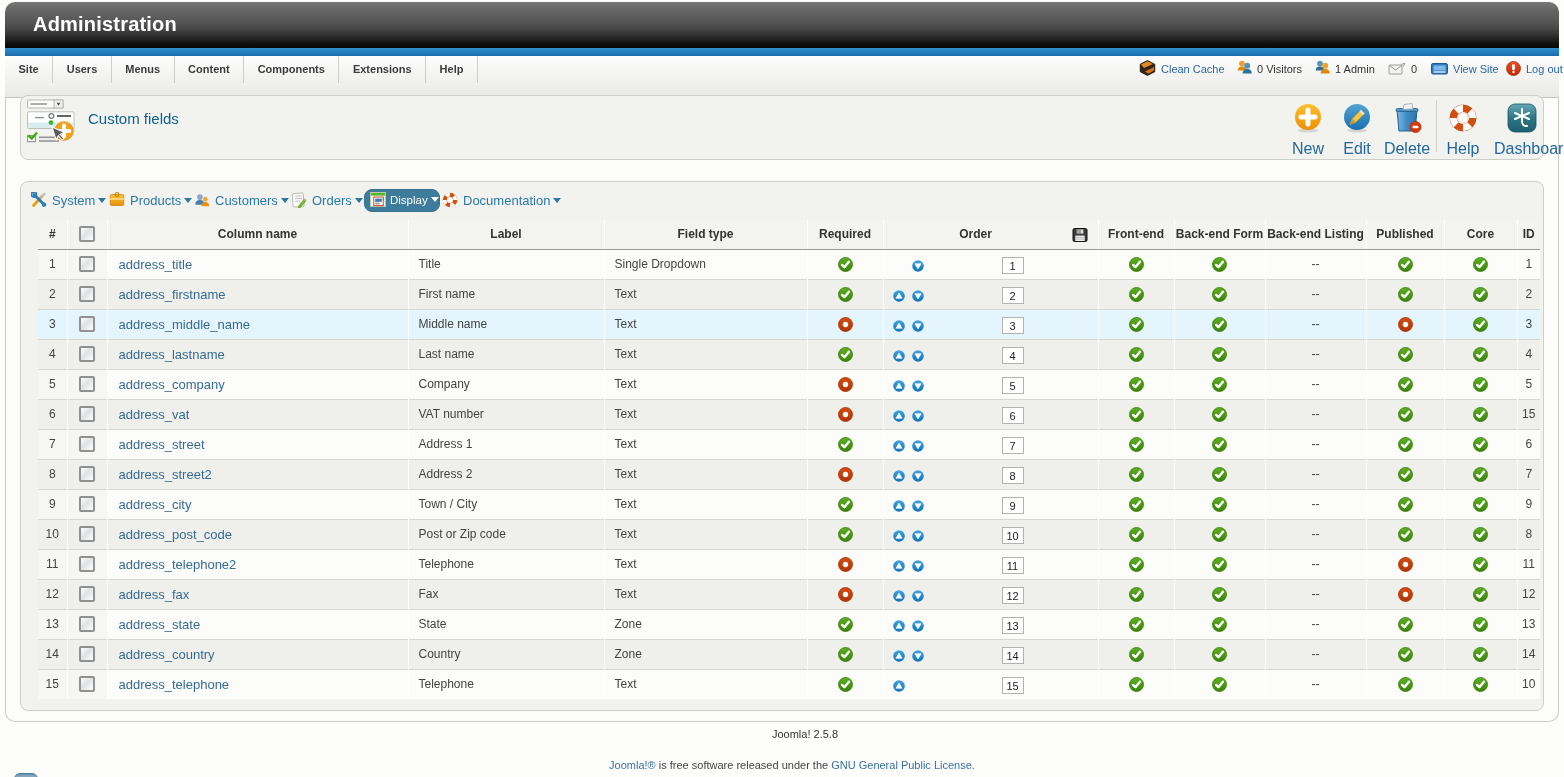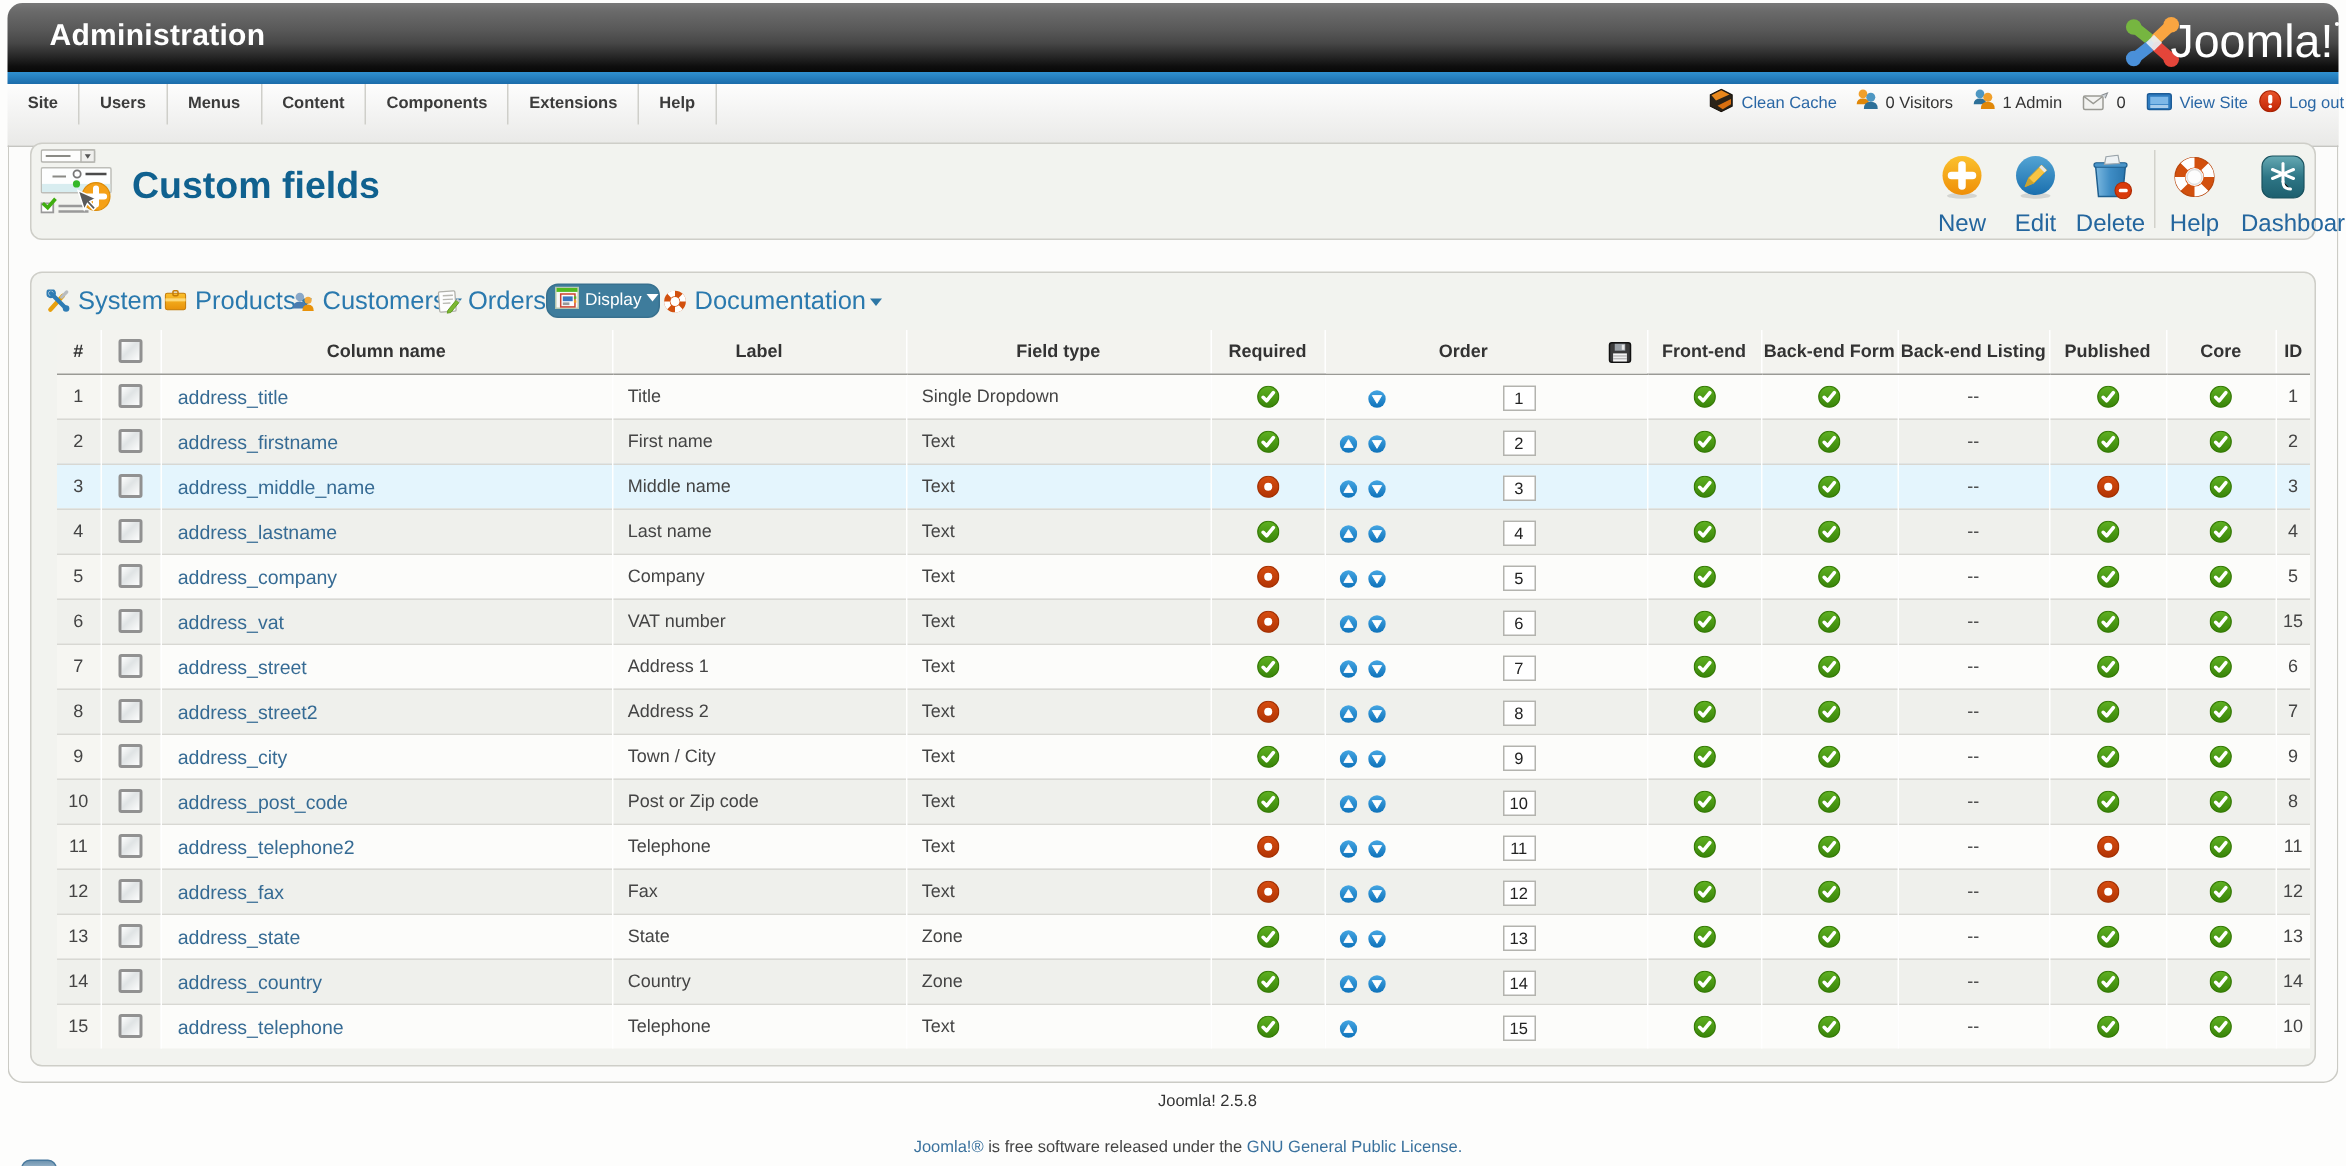--- a/index.html
+++ b/index.html
@@ -13,25 +13,25 @@
 #menubar li{display:inline-block;padding:0 13.5px;line-height:27px;font-size:11px;font-weight:bold;color:#3b3b3b;border-right:1px solid #cfcfca}
 #status{position:absolute;left:0;top:56px;width:1564px;height:15px;font-size:11px}
 #status .it{position:absolute;top:0;height:27px;line-height:27px;white-space:nowrap}
 #status svg{vertical-align:-3px;margin-right:5px}
 #status .lk{color:#2a67a5}
 #status .tx{color:#333}
 .panel{position:absolute;left:20px;background:#f2f3ef;border:1px solid #cecec8;border-radius:8px}
 #panel1{top:95px;width:1524px;height:65px}
 #panel2{top:181px;width:1524px;height:530px}
 #hicon{position:absolute;left:27px;top:99px}
-#htitle{position:absolute;left:88px;top:110px;font-size:25px;font-weight:bold;color:#10618f}
+#htitle{position:absolute;left:88px;top:110px;font-size:15px;font-weight:normal;color:#10618f}
 .tbtn{position:absolute;top:103px;width:56px;text-align:center}
 .tbtn .lab{display:block;margin-top:3px;font-size:16px;color:#24669e}
 #tsep{position:absolute;left:1436px;top:100px;height:52px;border-left:1px solid #d2d2cb}
-.fitem{position:absolute;top:189px;height:24px;line-height:24px;white-space:nowrap;font-size:17px;color:#2a79ae}
+.fitem{position:absolute;top:189px;height:24px;line-height:24px;white-space:nowrap;font-size:13px;color:#2a79ae}
 .fitem svg{vertical-align:-3px;margin-right:5px}
 .far{display:inline-block;width:0;height:0;border-left:4px solid transparent;border-right:4px solid transparent;border-top:5px solid #2e77a5;margin-left:3px;vertical-align:2px}
 #fdisplay{position:absolute;left:364px;top:189px;width:76px;height:23px;white-space:nowrap;border-radius:8px;background:#3e7c9c;border:1px solid #38718f;color:#fff;font-size:11.5px;line-height:21px;padding:0 0 0 5px}
 #fdisplay .far{border-top-color:#fff}
 #fdisplay svg{vertical-align:-3px}
 #ftable{position:absolute;left:38px;top:220px;border-collapse:collapse;table-layout:fixed;width:1502px}
 #ftable th{height:29px;font-size:12px;font-weight:bold;color:#333;background:#f3f3ef;border-bottom:1px solid #9a9a95;text-align:center}
 th.thorder{position:relative}
 th.thorder .flop{position:absolute;left:188px;top:7px}
 #ftable td{height:30px;font-size:12px;color:#444}
@@ -53,35 +53,20 @@
 .obox{position:absolute;left:118px;top:7px;width:22px;height:17px;border:1px solid #b3b3ae;background:#fff;font-size:11px;color:#222;text-align:center;line-height:16px}
 .cbx{display:inline-block;width:16px;height:16px;border:2px solid #919191;border-radius:2px;background:linear-gradient(135deg,#ffffff 0%,#dfe3e4 45%,#fdfdfd 100%);vertical-align:middle}
 #foot1{position:absolute;left:23px;top:728px;width:1564px;text-align:center;font-size:11px;color:#333}
 #foot2{position:absolute;left:10px;top:759px;width:1564px;text-align:center;font-size:11px;color:#444}
 #foot2 a{color:#39719d;text-decoration:none}
 #corner{position:absolute;left:14px;top:773px;width:24px;height:12px;border:1px solid #49799d;border-radius:7px;background:linear-gradient(180deg,#6f94b0,#cfe0ec)}
 </style></head>
 <body>
 <div id="topbar">
     <h2>Administration</h2>
-    <div id="logo"><svg width="155" height="38" viewBox="0 0 155 38">
-<g stroke-linecap="round">
-<path d="M16.5 10.5 L26.5 18.5" stroke="#76b640" stroke-width="7.6"></path>
-          <circle cx="15.5" cy="10" r="5.2" fill="#76b640"></circle>
-<path d="M40 9 L31 17.5" stroke="#f9a541" stroke-width="7.6"></path>
-          <circle cx="40.5" cy="8.5" r="5.2" fill="#f9a541"></circle>
-<path d="M16.5 30.5 L26 23" stroke="#4a90d9" stroke-width="7.6"></path>
-          <circle cx="15.5" cy="31" r="5.2" fill="#4a90d9"></circle>
-<path d="M40 31 L31.5 23.5" stroke="#e4453a" stroke-width="7.6"></path>
-          <circle cx="40.5" cy="31.5" r="5.2" fill="#e4453a"></circle>
-<rect x="25.2" y="16.7" width="7.6" height="7.6" transform="rotate(45 29 20.5)" fill="#e8eef2" opacity="0.92"></rect>
-</g>
-<text x="40" y="30" font-family="Liberation Sans,sans-serif" font-size="31" fill="#fff">Joomla!</text>
-<circle cx="151" cy="8" r="1.4" fill="#fff"></circle>
-</svg></div>
   </div>
 <div id="bluebar"></div>
 <div id="outer"></div>
 <div id="menubar">
     <ul><li>Site</li><li>Users</li><li>Menus</li><li>Content</li><li>Components</li><li>Extensions</li><li>Help</li></ul>
   </div>
 <div id="status">
 <span class="it" style="left:1139px"><svg width="17" height="16" viewBox="0 0 17 16">
         <path d="M8.5 0.5 L15.8 4.2 L15.8 11.8 L8.5 15.5 L1.2 11.8 L1.2 4.2 Z" fill="#2b2318" stroke="#15100a" stroke-width="0.7"></path>
         <path d="M2 4.5 L8.5 1.2 L14 4 L5 8 Z" fill="#e8871c"></path>

